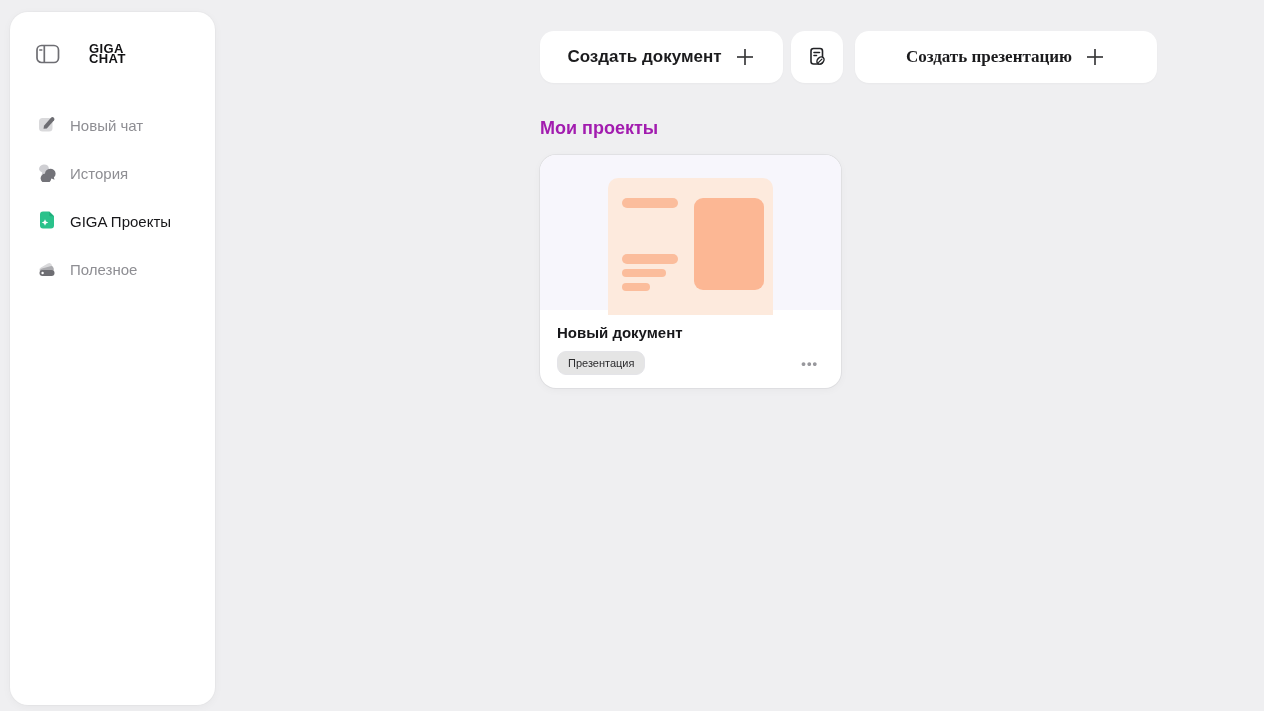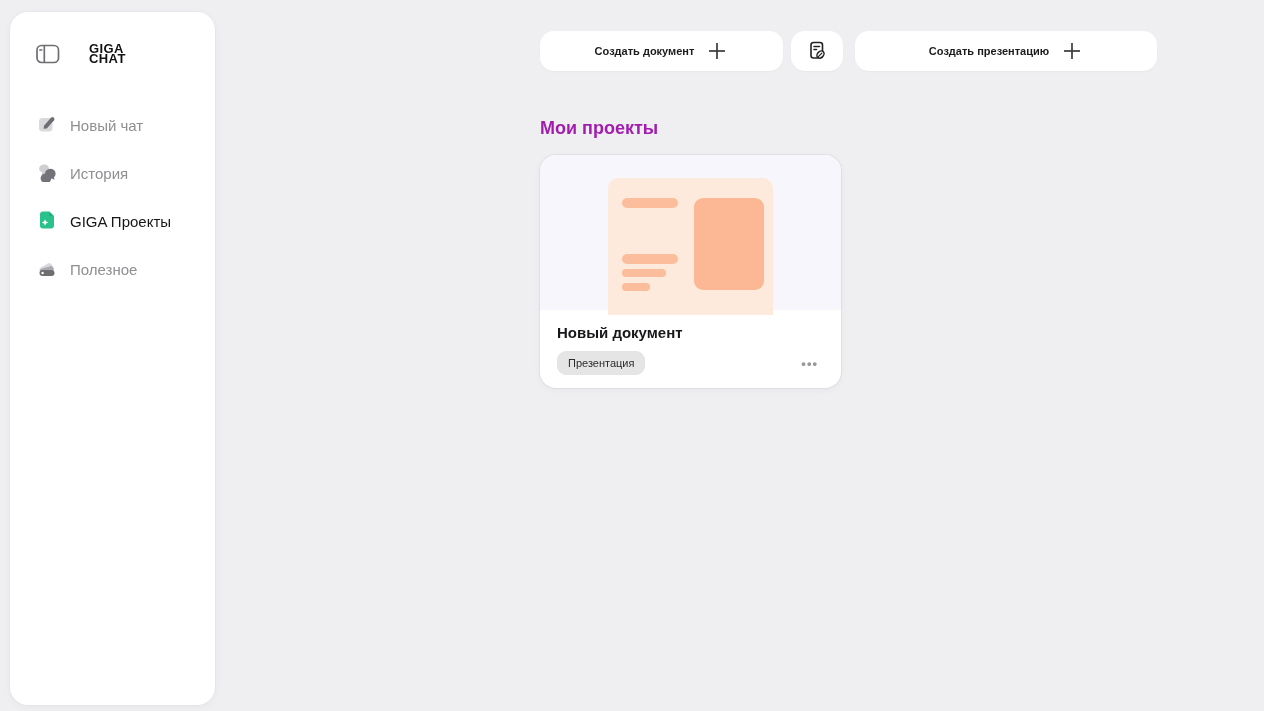--- a/index.html
+++ b/index.html
@@ -30,30 +30,30 @@
   .nav-item {
     display:flex; align-items:flex-end; gap:13px;
     height:48px; padding-left:27px; cursor:pointer;
   }
   .nav-item .nav-label { font-size:15px; color:#8e8e93; }
   .nav-item.active .nav-label { color:#17171a; font-weight:500; }
   .nav-icon { width:20px; height:20px; flex:0 0 20px; }
 
   
   .btn {
-    position:absolute; top:31px; height:40px;
+    position:absolute; top:31px; height:52px;
     background:#ffffff; border:none; border-radius:14px;
     display:flex; align-items:center; justify-content:center; gap:12px;
     font-family:"Liberation Sans", sans-serif;
-    font-size:11px; font-weight:700; color:#1b1b1d; cursor:pointer;
+    font-size:17px; font-weight:700; color:#1b1b1d; cursor:pointer;
     box-shadow:0 1px 2px rgba(0,0,0,0.03);
   }
   .btn-doc  { left:540px; width:243px; }
   .btn-note { left:791px; width:52px; }
-  .btn-pres { left:855px; width:302px; }
+  .btn-pres { left:855px; width:302px;font-family:Liberation Serif, serif; }
 
   
   .section-title {
     position:absolute; left:540px; top:118px;
     font-size:18px; font-weight:700; color:#a21caf;
   }
   .project-card {
     position:absolute; left:540px; top:155px; width:301px; height:233px;
     background:#ffffff; border-radius:16px; overflow:hidden; cursor:pointer;
     box-shadow:0 0 0 1px rgba(20,20,40,0.05), 0 2px 8px rgba(0,0,0,0.04);

